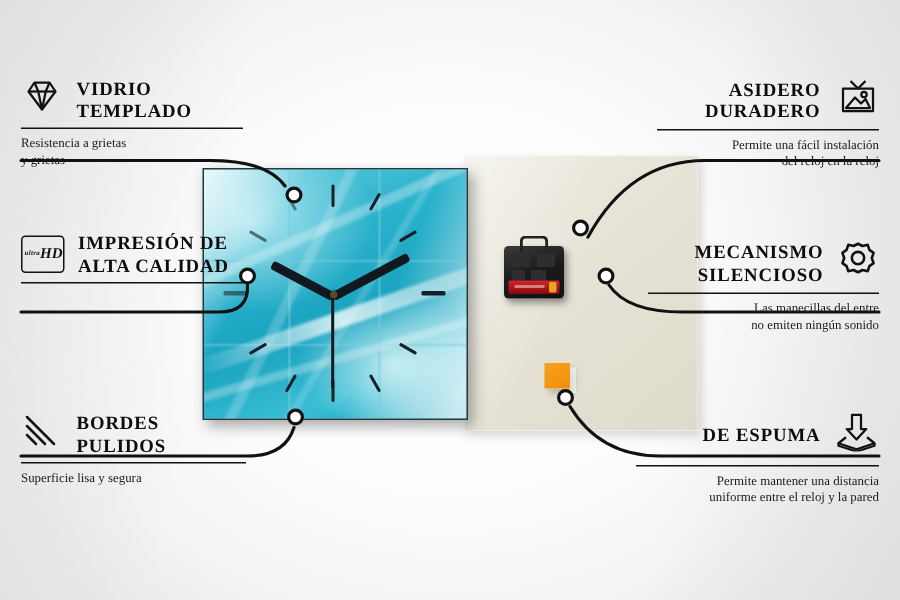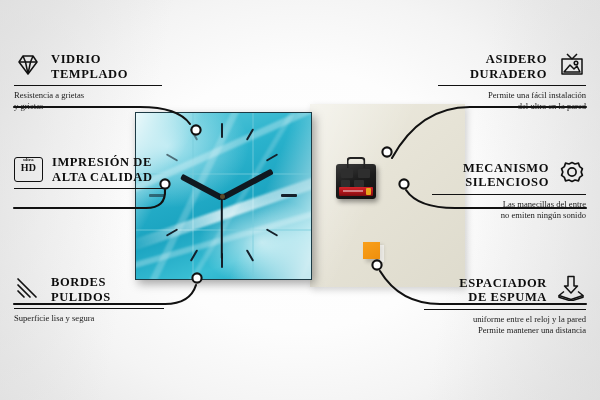--- a/index.html
+++ b/index.html
@@ -100,21 +100,21 @@
   .rule{height:1.3px;background:#111;margin:4px 0 4px;}
   .feat .desc{
     font-size:8.6px;line-height:10.4px;color:#1a1a1a;
     font-family:"Liberation Serif", serif;
   }
   .feat.right .desc{text-align:right;}
   .icon{flex:0 0 auto;display:block;}
 
   .hd-box{
     width:27px;height:23px;border:1.8px solid #111;border-radius:3px;
-    display:flex;flex-direction:column;align-items:center;justify-content:flex-start;line-height:1;
+    display:flex;flex-direction:row;align-items:center;justify-content:flex-end;line-height:1;font-style:italic;
   }
   .hd-box .u{font-size:4.6px;font-weight:700;letter-spacing:.2px;color:#111;}
   .hd-box .d{font-size:10px;font-weight:700;letter-spacing:.2px;color:#111;margin-top:.5px;}
 </style>
 </head>
 <body>
 
 <div class="stage">
 
   <div class="photo">
@@ -255,21 +255,21 @@
             <path d="M16,7 L11,2 M16,7 L21,2"></path>
             <path d="M8,20 L14,13 L18,17 L21,14 L24,20 Z"></path>
             <circle cx="20" cy="11" r="1.8"></circle>
           </g>
         </svg>
       </span>
     </div>
     <div class="rule"></div>
     <div class="desc">
       <div>Permite una fácil instalación</div>
-      <div>del ultra en la pared</div>
+      <div>del reloj en la reloj</div>
     </div>
   </div>
 
   <div class="feat right" style="left:432px;top:160px;width:154px;">
     <div class="head">
       <span class="title">
         <span>MECANISMO</span>
         <span class="l2">SILENCIOSO</span>
       </span>
       <span class="icon">
@@ -288,33 +288,32 @@
     <div class="rule"></div>
     <div class="desc">
       <div>Las manecillas del entre</div>
       <div>no emiten ningún sonido</div>
     </div>
   </div>
 
   <div class="feat right" style="left:424px;top:275px;width:162px;">
     <div class="head">
       <span class="title">
-        <span>ESPACIADOR</span>
         <span class="l2">DE ESPUMA</span>
       </span>
       <span class="icon">
         <svg width="30" height="26" viewBox="0 0 30 26">
           <g fill="none" stroke="#111" stroke-width="1.5" stroke-linejoin="round">
             <path d="M12,1.5 L18,1.5 L18,11 L21.5,11 L15,18 L8.5,11 L12,11 Z"></path>
             <path d="M8,16.5 L3,20.5 L15,24.5 L27,20.5 L22,16.5"></path>
             <path d="M3,20.5 L3,22.2 L15,26 L27,22.2 L27,20.5"></path>
           </g>
         </svg>
       </span>
     </div>
     <div class="rule"></div>
     <div class="desc">
+      <div>Permite mantener una distancia</div>
       <div>uniforme entre el reloj y la pared</div>
-      <div>Permite mantener una distancia</div>
     </div>
   </div>
 
 </div>
 
 </body></html>

